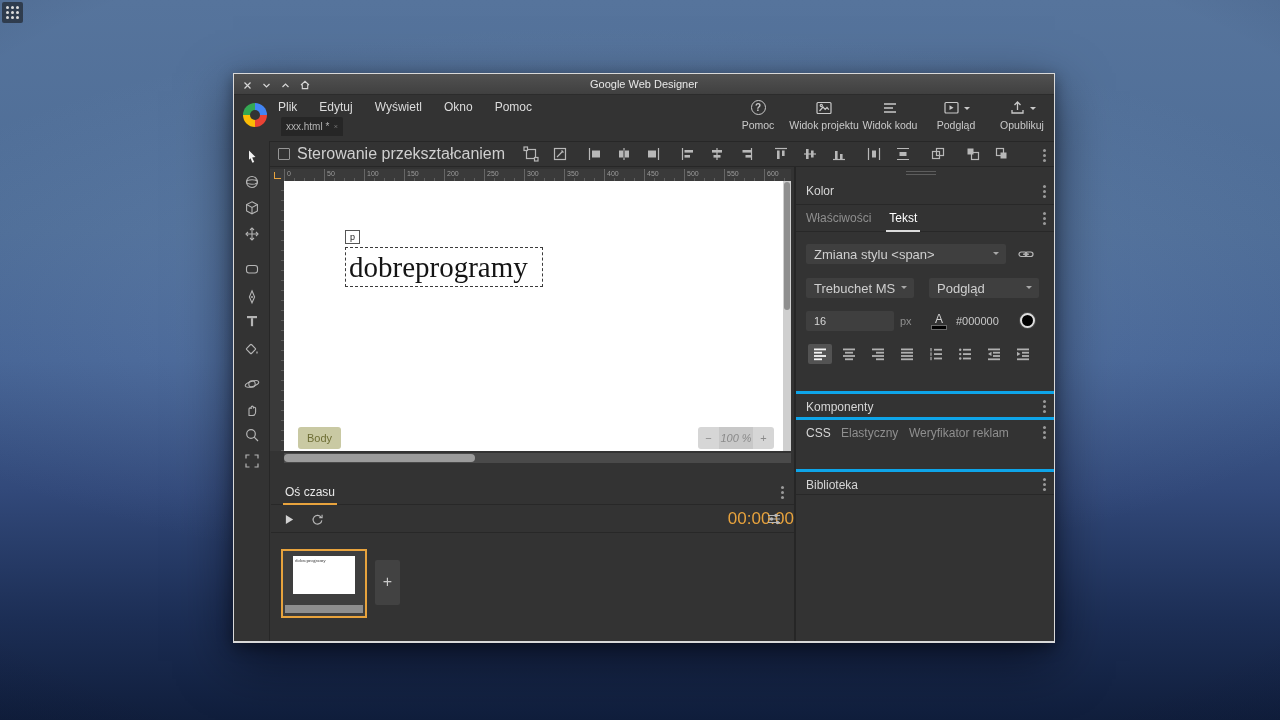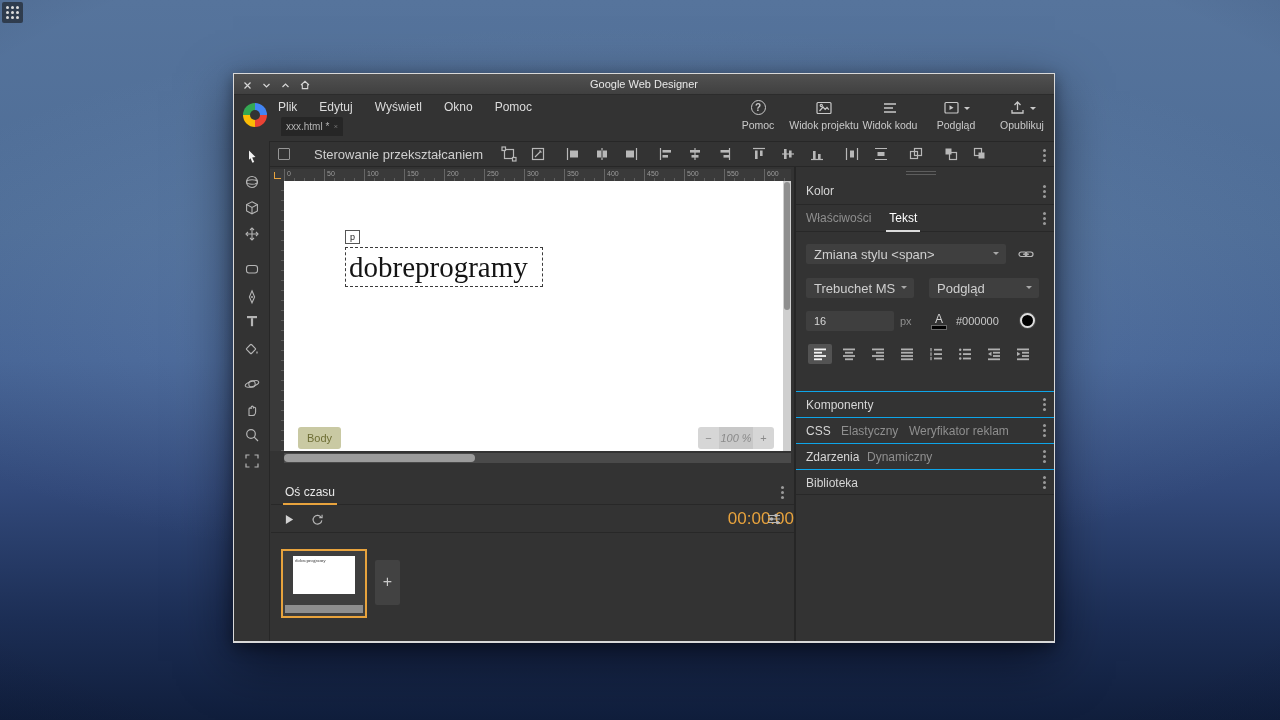--- a/index.html
+++ b/index.html
@@ -48,21 +48,21 @@
     color:#c9c9c9; font-size:10px; font-weight:bold; display:flex; align-items:center;
     justify-content:center; }
   .caret { width:0; height:0; border:3.5px solid transparent; border-top-color:#c9c9c9;
     margin-left:3px; margin-top:4px; }
 
   
   .toolbar { position:absolute; left:36px; top:67px; right:0; height:26px;
     border-top:1px solid #272727; border-bottom:1px solid #272727;
     display:flex; align-items:center; padding-left:8px; }
   .chk { width:12px; height:12px; border:1px solid #969696; border-radius:1px; }
-  .chk-lbl { margin-left:24px; font-size:13px; color:#cfcfcf; white-space:nowrap; }
+  .chk-lbl { margin-left:7px; font-size:16px; color:#cfcfcf; white-space:nowrap; }
   .ticon { display:flex; align-items:center; justify-content:center; width:18px; height:18px;
     margin-left:11px; }
   .ticon.grp { margin-left:17px; }
   .kebab { position:absolute; width:3px; height:3px; border-radius:50%; background:#9a9a9a;
     box-shadow:0 -5px 0 #9a9a9a, 0 5px 0 #9a9a9a; }
 
   
   .palette { position:absolute; left:0; top:67px; bottom:0; width:36px; background:#333;
     border-right:1px solid #272727; }
   .ptool { position:absolute; left:8px; width:20px; height:20px; display:flex;
@@ -122,21 +122,21 @@
     border-radius:2px; color:#c9c9c9; font-size:16px; text-align:center; line-height:43px; }
 
   
   .vdivider { position:absolute; left:560px; top:93px; width:2px; bottom:0; background:#262626; }
   .inspector { position:absolute; left:562px; top:93px; right:0; bottom:0; background:#333; }
   .grip { position:absolute; left:110px; top:4px; width:30px; height:6px;
     background:repeating-linear-gradient(180deg,#5d5d5d 0 1px,transparent 1px 3px); }
   .prow { position:absolute; left:0; right:0; }
   .sec-title { position:absolute; left:10px; top:0; font-size:12px; color:#d6d6d6; }
   .brow { border-bottom:1px solid #282828; }
-  .trow { border-top:1px solid #0ea5e9; }
+  .trow { border-top:3px solid #0ea5e9; }
   .dd { position:absolute; height:20px; background:#3f3f3f; border-radius:2px; display:flex;
     align-items:center; padding:0 8px; }
   .dd span { font-size:13px; color:#cfcfcf; white-space:nowrap; }
   .dd::after { content:""; position:absolute; right:7px; top:8px; width:0; height:0;
     border:3.5px solid transparent; border-top-color:#a8a8a8; }
   .field { position:absolute; height:20px; background:#3f3f3f; border-radius:2px;
     font-size:11px; color:#d6d6d6; line-height:20px; padding-left:8px; }
   .unit { position:absolute; font-size:11px; color:#8f8f8f; line-height:20px; }
   .acolor { position:absolute; width:18px; height:20px; }
   .acolor .aglyph { display:block; text-align:center; font-size:12px; color:#d0d0d0;
@@ -629,25 +629,20 @@
       <div class="prow trow" style="top:224px; height:26px;">
         <span class="sec-title" style="line-height:26px">Komponenty</span>
         <span class="kebab" style="right:8px; top:11px;"></span>
       </div>
       <div class="prow trow" style="top:250px; height:26px;">
         <span class="sec-title" style="line-height:26px">CSS</span>
         <span class="subl" style="position:absolute; left:45px; line-height:26px;">Elastyczny</span>
         <span class="subl" style="position:absolute; left:113px; line-height:26px;">Weryfikator reklam</span>
         <span class="kebab" style="right:8px; top:11px;"></span>
       </div>
-      <div class="prow trow" style="top:276px; height:26px;">
-        <span class="sec-title" style="line-height:26px">Zdarzenia</span>
-        <span class="subl" style="position:absolute; left:71px; line-height:26px;">Dynamiczny</span>
-        <span class="kebab" style="right:8px; top:11px;"></span>
-      </div>
       <div class="prow trow brow" style="top:302px; height:26px;">
         <span class="sec-title" style="line-height:26px">Biblioteka</span>
         <span class="kebab" style="right:8px; top:11px;"></span>
       </div>
     </div>
 
   </div>
 </div>
 
 </body></html>

